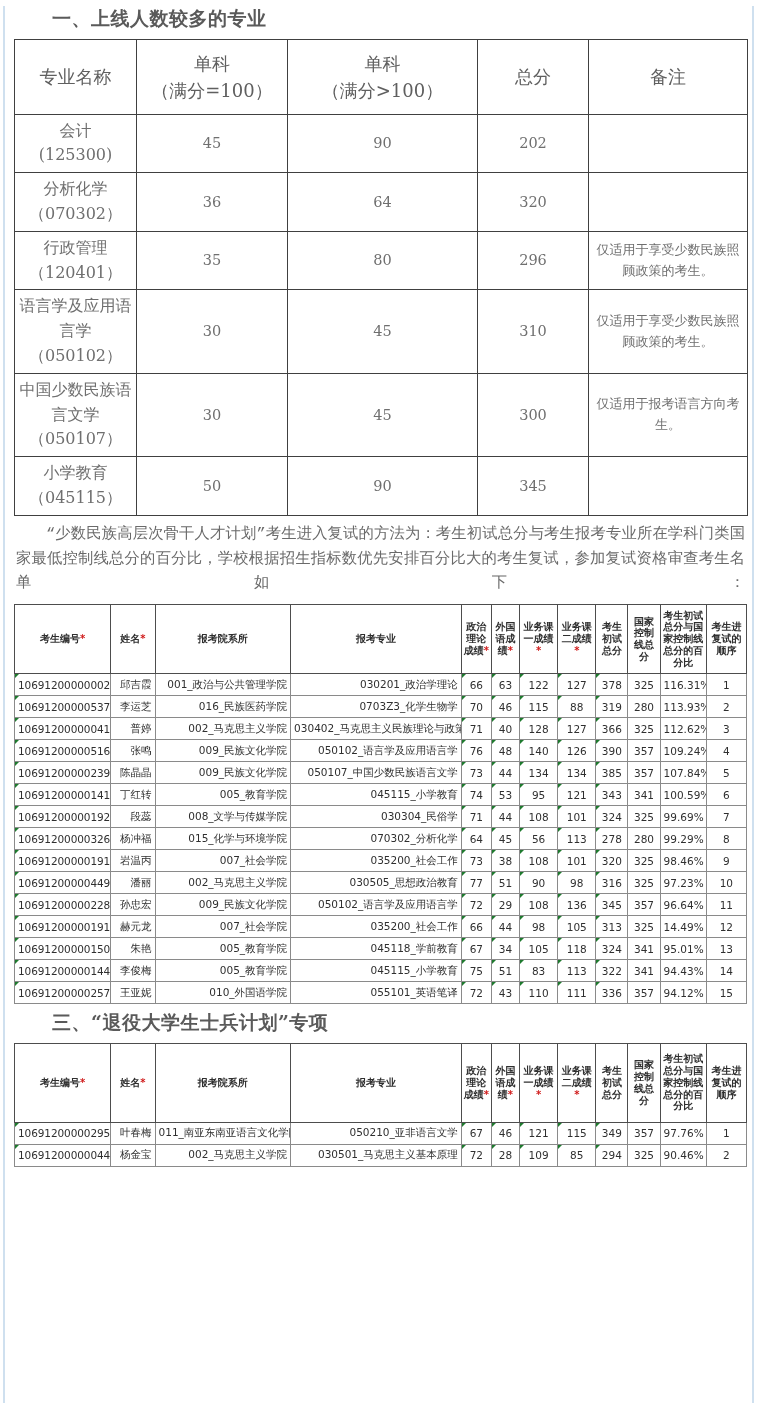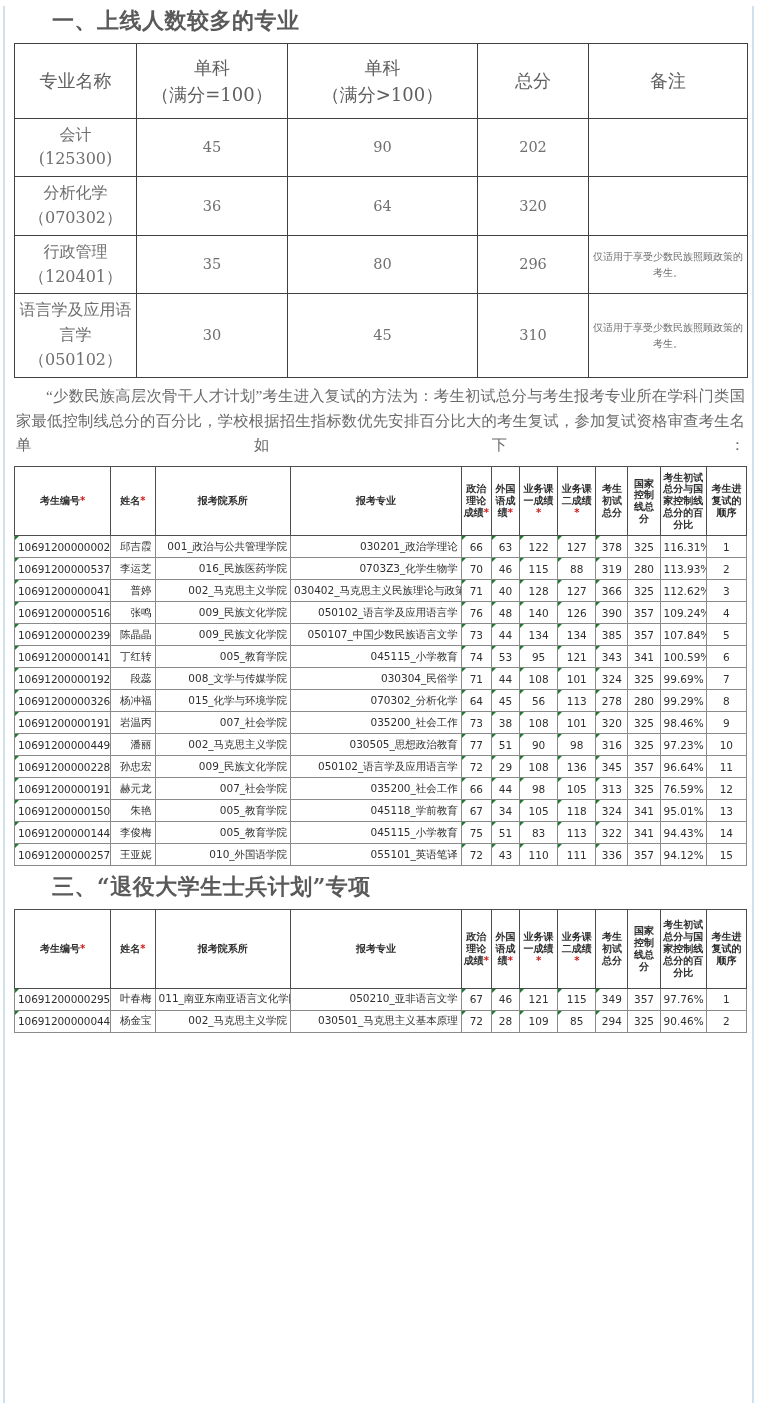--- a/index.html
+++ b/index.html
@@ -35,30 +35,30 @@
     position: absolute;
     right: 3px;
     top: 0;
     bottom: 0;
     width: 2px;
     background: #cfe0ef;
   }
 
   h2.section-heading {
     font-family: "DejaVu Serif", "Liberation Serif", serif;
-    font-size: 22px;
+    font-size: 19px;
     font-weight: bold;
     color: #5a5a5a;
     margin: 6px 0 7px 0;
     padding-left: 38px;
     letter-spacing: 0.5px;
     line-height: 1.35;
   }
   p.section-para {
-    font-family: Liberation Serif, serif;
+    font-family: Liberation Mono, monospace;
     font-size: 15.3px;
     color: #6a6a6a;
     margin: 0 0 8px 0;
     line-height: 1.62;
     text-align: justify;
     text-align-last: justify;
     text-indent: 30px;
     padding: 0 2px;
   }
 
@@ -85,21 +85,21 @@
     color: #5f5f5f;
   }
   table.t1 tbody td {
     font-size: 14.5px;
     line-height: 1.55;
   }
   table.t1 td.major {
     font-size: 16px;
   }
   table.t1 td.note {
-    font-size: 10px;
+    font-size: 13px;
     line-height: 1.6;
   }
   .c1 { width: 122px; }
   .c2 { width: 151px; }
   .c3 { width: 190px; }
   .c4 { width: 111px; }
   .c5 { width: 159px; }
 
   
   table.grid {
@@ -233,20 +233,40 @@
         </tr>
         <tr>
           <td class="major">
             <div>语言学及应用语言学</div>
             <div>（050102）</div>
           </td>
           <td>30</td>
           <td>45</td>
           <td>310</td>
           <td class="note">仅适用于享受少数民族照顾政策的考生。</td>
+        </tr>
+        <tr>
+          <td class="major">
+            <div>中国少数民族语言文学</div>
+            <div>（050107）</div>
+          </td>
+          <td>30</td>
+          <td>45</td>
+          <td>300</td>
+          <td class="note">仅适用于报考语言方向考生。</td>
+        </tr>
+        <tr>
+          <td class="major">
+            <div>小学教育</div>
+            <div>（045115）</div>
+          </td>
+          <td>50</td>
+          <td>90</td>
+          <td>345</td>
+          <td class="note"></td>
         </tr>
       </tbody>
   </table>
 
   <p class="section-para">“少数民族高层次骨干人才计划”考生进入复试的方法为：考生初试总分与考生报考专业所在学科门类国家最低控制线总分的百分比，学校根据招生指标数优先安排百分比大的考生复试，参加复试资格审查考生名单如下：</p>
 
   <table class="grid t2">
     <colgroup>
       <col class="g-id">
         <col class="g-name">
@@ -436,21 +456,21 @@
           <td class="id mark">106912000001914</td>
           <td class="txt">赫元龙</td>
           <td class="txt">007_社会学院</td>
           <td class="txt">035200_社会工作</td>
           <td class="num mark">66</td>
           <td class="num mark">44</td>
           <td class="num mark">98</td>
           <td class="num mark">105</td>
           <td class="num mark">313</td>
           <td class="num">325</td>
-          <td class="num">76.59%</td>
+          <td class="num">14.49%</td>
           <td class="num">12</td>
         </tr>
         <tr>
           <td class="id mark">106912000001501</td>
           <td class="txt">朱艳</td>
           <td class="txt">005_教育学院</td>
           <td class="txt">045118_学前教育</td>
           <td class="num mark">67</td>
           <td class="num mark">34</td>
           <td class="num mark">105</td>

